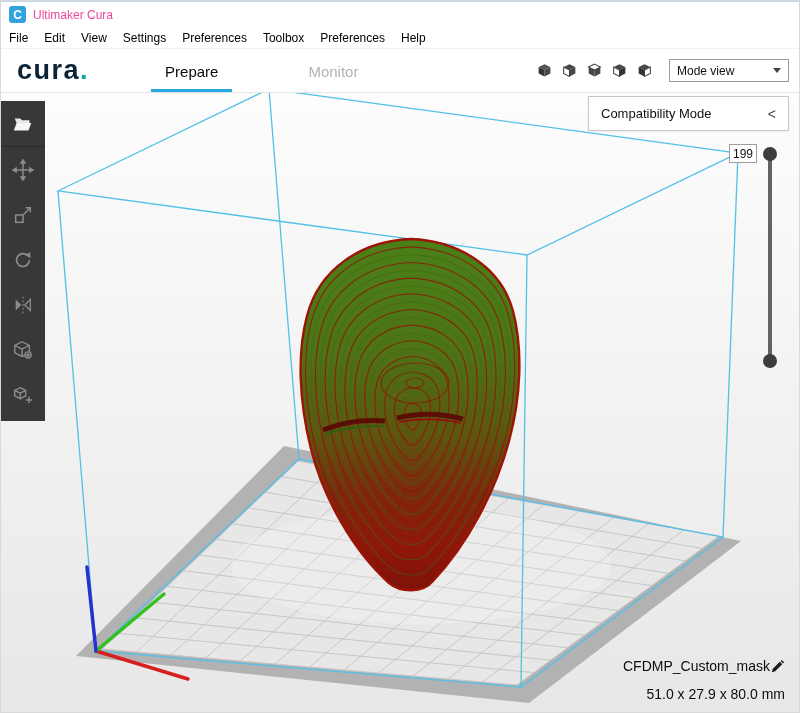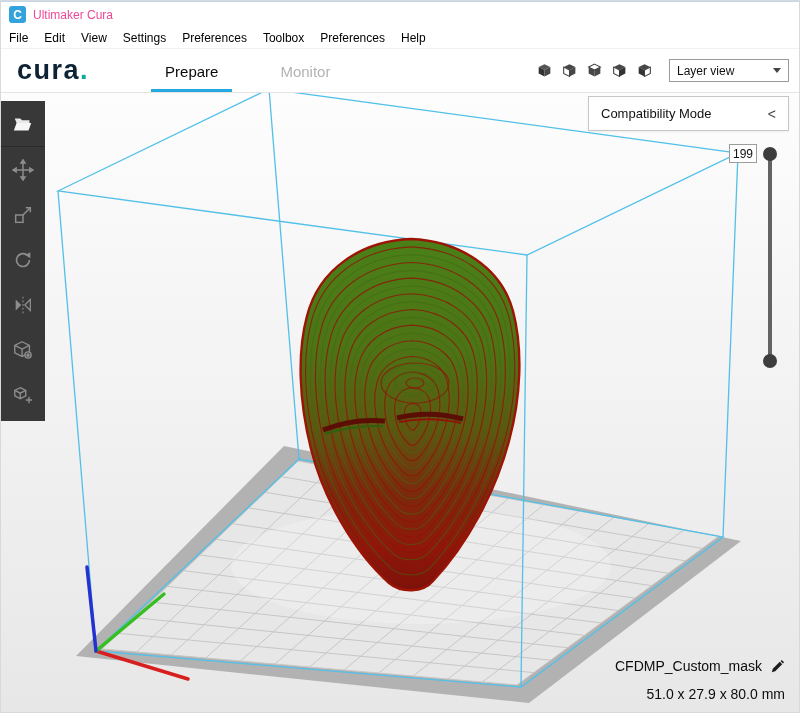--- a/index.html
+++ b/index.html
@@ -13,21 +13,21 @@
   .titlebar{height:26px;display:flex;align-items:center;gap:7px;padding:0 8px;background:#fff;border-top:1px solid #bfd9ea;}
   .app-icon{width:17px;height:17px;background:#33a3dd;border-radius:3px;color:#fff;font-weight:bold;font-size:12px;display:flex;align-items:center;justify-content:center;}
   .titlebar-text{font-size:12px;color:#ec4899;}
   
   .menubar{height:22px;display:flex;align-items:center;background:#fff;padding-left:0;border-bottom:1px solid #f1f1f1;}
   .menu-item{font-size:12px;padding:3px 8px;color:#000;cursor:default;}
   
   .header{height:44px;background:#fff;position:relative;display:flex;align-items:flex-end;border-bottom:1px solid #e4e4e4;}
   .logo{margin-left:16px;margin-bottom:8px;font-size:27px;font-weight:bold;color:#0d2235;letter-spacing:1.5px;line-height:1;}
   .logo .dot{color:#0fa7a2;}
-  .tabs{display:flex;gap:34px;margin-left:62px;align-items:flex-end;height:100%;}
+  .tabs{display:flex;gap:62px;margin-left:62px;align-items:flex-end;height:100%;}
   .tab{font-size:15px;padding:0 14px 9px 14px;cursor:default;}
   .tab.active{color:#0a0a0a;border-bottom:3px solid #28a8e0;}
   .tab.inactive{color:#b3b3b3;border-bottom:3px solid transparent;}
   .view-icons{position:absolute;right:146px;top:13px;display:flex;gap:8px;align-items:center;}
   .view-icon{width:17px;height:17px;display:block;cursor:pointer;}
   .dropdown{position:absolute;right:10px;top:10px;width:120px;height:23px;border:1px solid #9b9b9b;display:flex;align-items:center;justify-content:space-between;padding:0 7px;font-size:12px;background:#fff;color:#111;cursor:pointer;}
   .caret{width:0;height:0;border-left:4px solid transparent;border-right:4px solid transparent;border-top:5px solid #444;}
   
   .main{position:relative;height:621px;background:linear-gradient(#fdfdfd,#e7e7e7);}
   .scene{position:absolute;left:0;top:0;width:800px;height:621px;}
@@ -38,21 +38,21 @@
   
   .compat{position:absolute;top:3px;right:10px;width:201px;height:35px;background:#fff;border:1px solid #c6c6c6;display:flex;align-items:center;padding:0 12px;font-size:13px;color:#111;z-index:5;box-shadow:0 1px 2px rgba(0,0,0,.06);}
   .compat .chev{margin-left:auto;color:#444;font-size:14px;cursor:pointer;}
   .layer-value{position:absolute;top:51px;right:42px;width:28px;height:19px;border:1px solid #9c9c9c;background:#fff;font-size:12px;color:#111;display:flex;align-items:center;justify-content:center;z-index:5;}
   .slider-dot{position:absolute;width:14px;height:14px;border-radius:50%;background:#3d3d3d;right:22px;z-index:5;cursor:pointer;}
   .dot-top{top:54px;}
   .dot-bottom{top:261px;}
   .slider-track{position:absolute;right:27px;top:60px;width:4px;height:208px;background:#636363;z-index:4;cursor:pointer;}
   
   .model-info{position:absolute;right:14px;bottom:12px;text-align:right;z-index:5;color:#0d0d0d;}
-  .model-name{display:flex;align-items:center;gap:8px;justify-content:flex-end;font-size:14px;}
+  .model-name{display:flex;align-items:center;gap:0;justify-content:flex-end;font-size:14px;}
   .model-dims{font-size:14px;margin-top:12px;}
   .pencil{width:15px;height:15px;display:block;cursor:pointer;}
 </style>
 </head>
 <body>
 
 <div class="titlebar">
   <div class="app-icon">C</div>
   <span class="titlebar-text">Ultimaker Cura</span>
 </div>
@@ -97,21 +97,21 @@
       <polygon points="13.5,4.8 8,7.6 8,13.6 13.5,10.8" fill="#333"></polygon>
     </svg>
     <svg class="view-icon" viewBox="0 0 16 16">
       <polygon points="8,2 13.5,4.8 8,7.6 2.5,4.8" fill="#474747"></polygon>
       <polygon points="2.5,4.8 8,7.6 8,13.6 2.5,10.8" fill="#333"></polygon>
       <polygon points="13.5,4.8 8,7.6 8,13.6 13.5,10.8" fill="#fff" stroke="#3f3f3f" stroke-width="1"></polygon>
     </svg>
   </div>
 
   <div class="dropdown">
-    <span>Layer view</span>
+    <span>Mode view</span>
     <span class="caret"></span>
   </div>
 </div>
 
 <div class="main">
 
   <svg class="scene" viewBox="0 92 800 621">
     <defs>
       <linearGradient id="maskGrad" x1="0" y1="0" x2="0" y2="1">
         <stop offset="0" stop-color="#4a8018"></stop>

